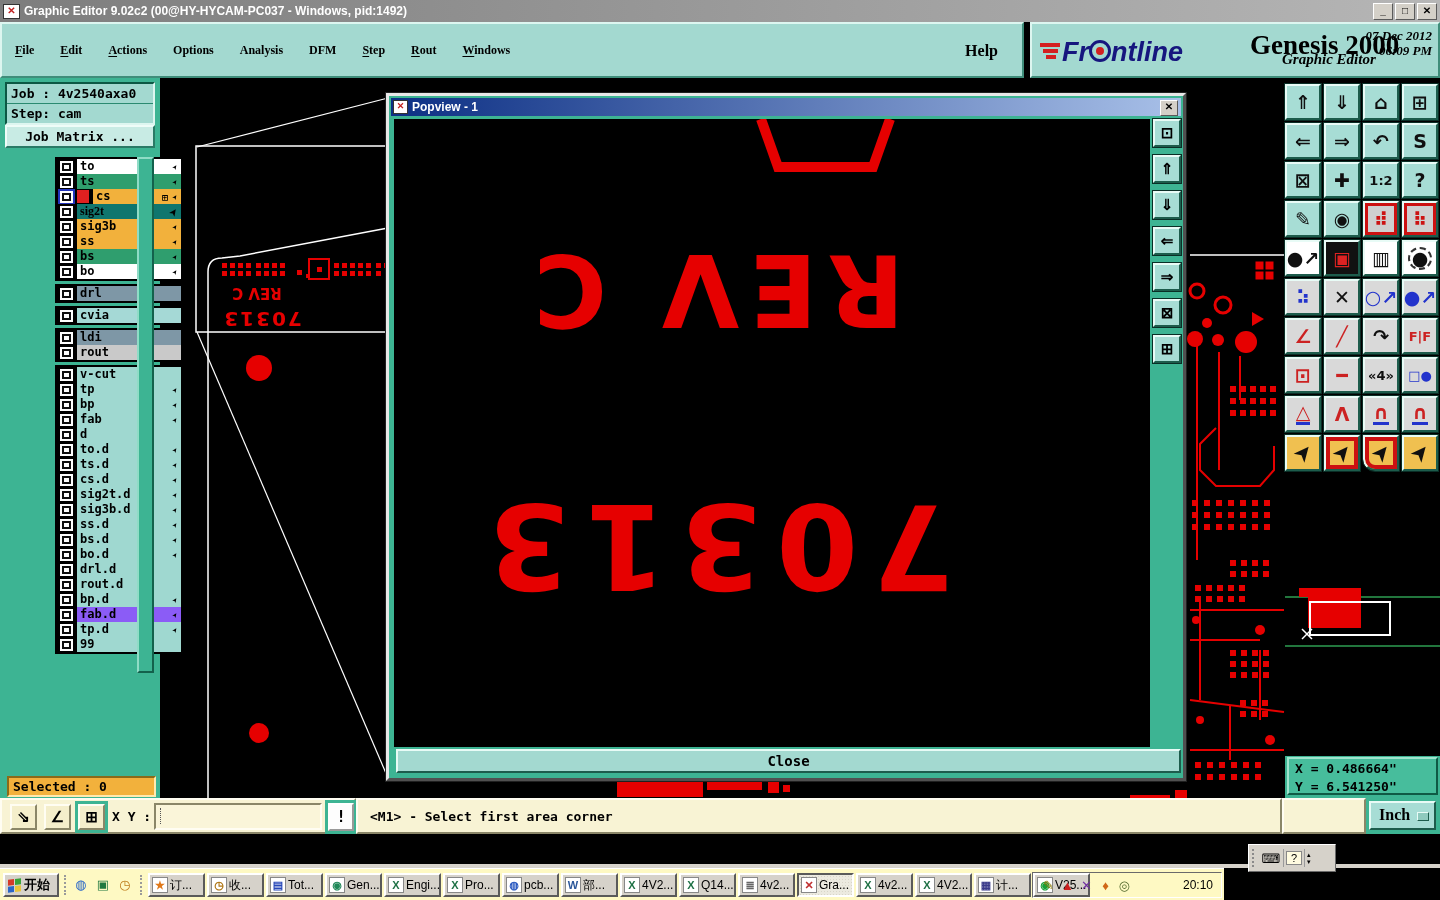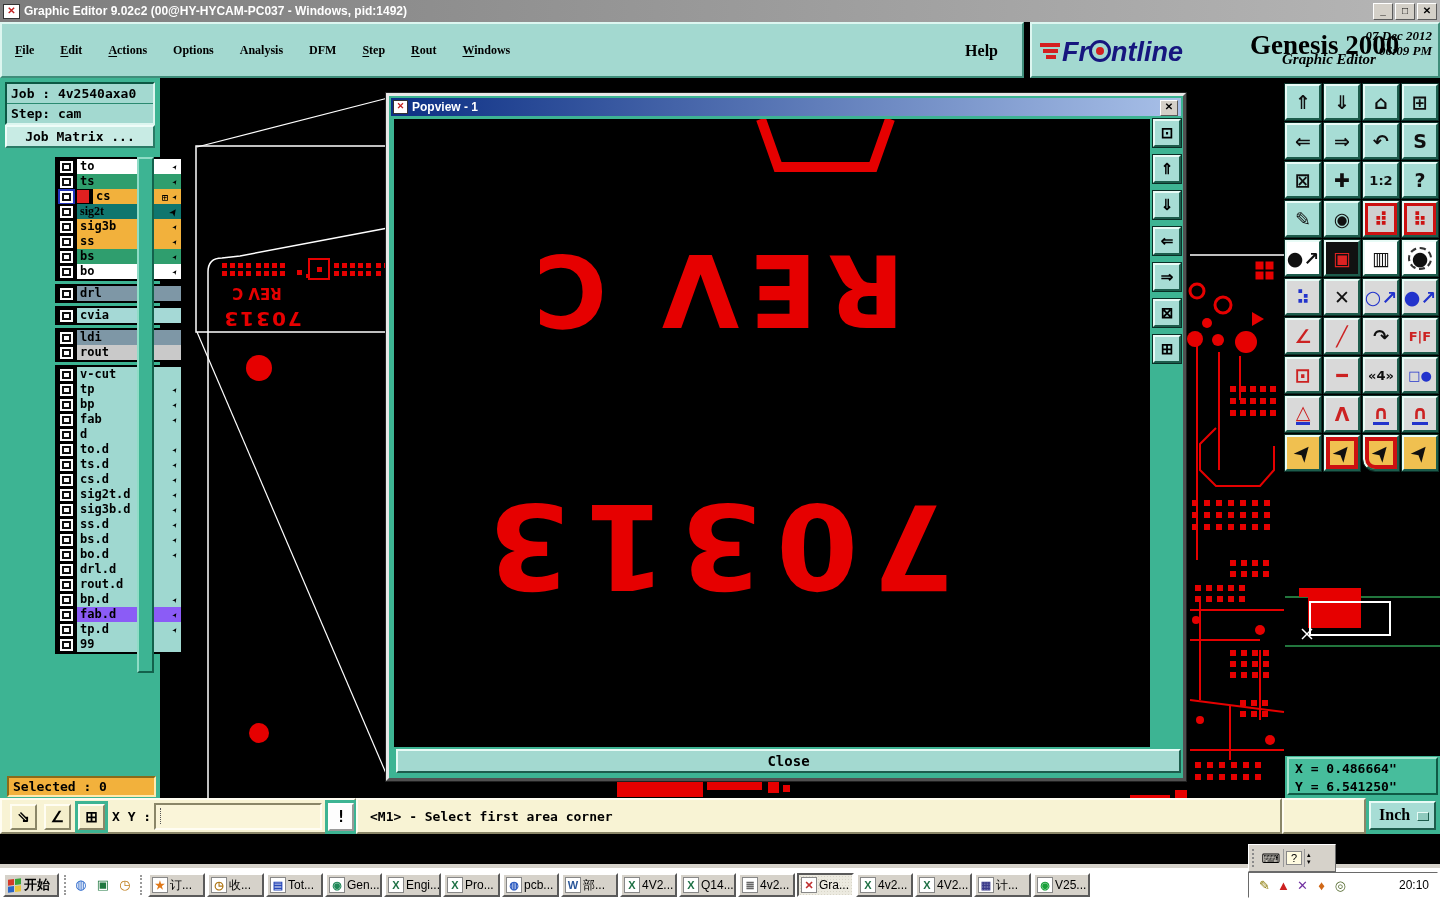--- a/index.html
+++ b/index.html
@@ -126,21 +126,21 @@
 
   
   #langbar{left:1248px;top:844px;width:86px;height:26px;background:#d6d2ca;border:1px solid;
            border-color:#fff #6a6a6a #6a6a6a #fff;display:flex;align-items:center;z-index:30;}
   #langbar .grip{width:4px;height:18px;margin:0 3px;border-left:2px dotted #8a8a8a;}
   #langbar .lbicon{width:20px;text-align:center;font-size:13px;}
   #langbar .sep{width:1px;height:18px;background:#9a9a9a;margin:0 2px;}
   #langbar .spin{font-size:7px;line-height:7px;text-align:center;}
 
   
-  #taskbar{left:0;top:868px;width:1440px;height:32px;background:#ffffff;border-top:1px solid #fff;box-sizing:border-box;z-index:20;text-decoration:underline;}
+  #taskbar{left:0;top:868px;width:1224px;height:32px;background:#fef9c3;border-top:1px solid #fff;box-sizing:border-box;z-index:20;text-decoration:underline;}
   #startbtn{position:absolute;left:3px;top:4px;width:56px;height:24px;background:#d6d2ca;border:2px solid;
             border-color:#fff #5a5a5a #5a5a5a #fff;box-sizing:border-box;display:flex;align-items:center;
             font-weight:bold;font-size:13px;}
   .winflag{display:inline-block;width:13px;height:13px;margin:0 3px;position:relative;transform:skewY(-6deg);}
   .winflag i{position:absolute;width:6px;height:6px;}
   .winflag i:nth-child(1){left:0;top:0;background:#d43a2a;}
   .winflag i:nth-child(2){right:0;top:0;background:#3aa33a;}
   .winflag i:nth-child(3){left:0;bottom:0;background:#2a66c8;}
   .winflag i:nth-child(4){right:0;bottom:0;background:#e8c43a;}
   .tgrip{position:absolute;top:6px;width:3px;height:20px;border-left:2px dotted #9a9a9a;}

